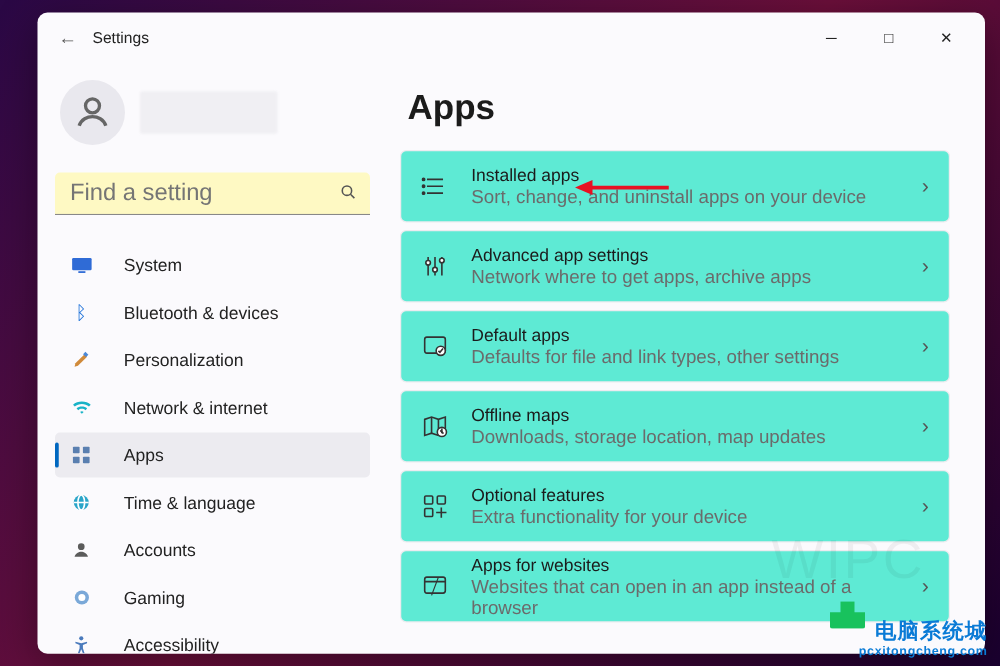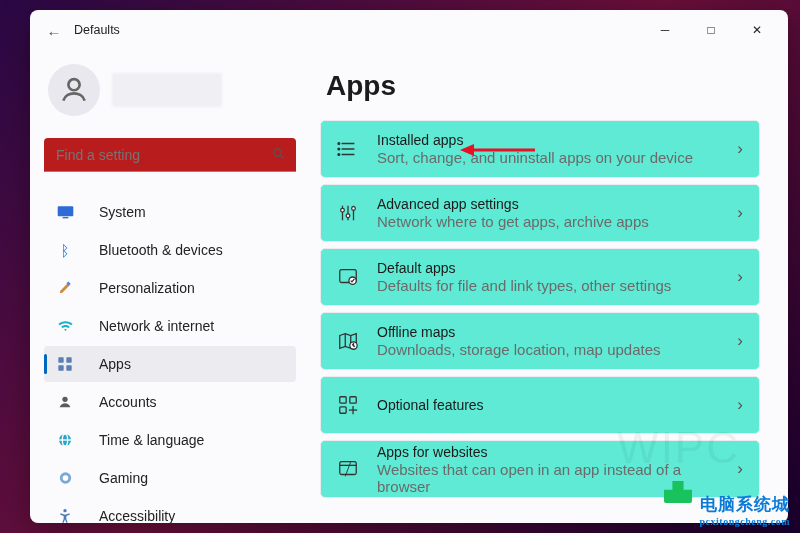--- a/index.html
+++ b/index.html
@@ -23,21 +23,21 @@
 .win-controls div { width:46px; height:32px; display:flex; align-items:center; justify-content:center; font-size:12px; color:#222; cursor:pointer;}
 .body { flex:1; display:flex; overflow:hidden; }
 .sidebar { width:280px; padding:6px 14px 10px 14px; display:flex; flex-direction:column; }
 .profile { display:flex; align-items:center; gap:12px; padding:8px 4px 16px 4px;}
 .avatar { width:52px; height:52px; border-radius:50%; background:#e9e8ee; display:flex; align-items:center; justify-content:center;}
 .avatar svg { width:32px; height:32px; fill:none; stroke:#666; stroke-width:2;}
 .uname { width:110px; height:34px; background:#f0eff3; filter:blur(1px); border-radius:2px;}
 .search { margin-top:6px; position:relative; }
 .search input {
   width:100%; height:34px; border:none; border-bottom:1.5px solid #888;
-  background:#b91c1c; padding:0 34px 0 12px; font-size:14px; outline:none;
+  background:#fef9c3; padding:0 34px 0 12px; font-size:19px; outline:none;
   border-radius:4px 4px 0 0;
 }
 .search .mag { position:absolute; right:10px; top:8px; color:#555; font-size:14px;}
 .nav { margin-top:22px; display:flex; flex-direction:column; gap:2px;}
 .nav-item {
   display:flex; align-items:center; gap:25px; height:36px;
   padding:0 12px; border-radius:4px; cursor:pointer; font-size:14px; color:#222;
   position:relative;
 }
 .nav-item.active { background:#ecebf0; }
@@ -59,42 +59,42 @@
 .card-text { flex:1; }
 .card-title { font-size:14px; color:#1b1b1b; }
 .card-sub { font-size:15px; color:#6b6b6b; margin-top:1px;}
 .chev { font-size:17px; color:#555; }
 .arrow-annot {
   position:absolute; left:460px; top:140px; pointer-events:none;
 }
 .arrow-annot svg { width:80px; height:20px; }
 .watermark-cn {
   position:absolute; right:10px; bottom:6px; color:#0a7bd6;
-  font-family:Liberation Serif, serif; font-weight:700; pointer-events:none;
+  font-family:Liberation Sans, sans-serif; font-weight:700; pointer-events:none;
   text-align:right;
 }
 .watermark-cn .big { font-size:17px; letter-spacing:1px;}
 .watermark-cn .small { font-size:10px; color:#0a7bd6; letter-spacing:.5px;text-align:center;}
 .watermark-logo {
   position:absolute; right:108px; bottom:30px; width:28px; height:22px;
   background:#18c25d; clip-path: polygon(0 40%, 30% 40%, 30% 0, 70% 0, 70% 40%, 100% 40%, 100% 100%, 0 100%);
   border-radius:2px;
 }
 .watermark-faint {
   position:absolute; right:60px; bottom:60px; font-size:44px; font-weight:400;
   color:rgba(0,0,0,.05); letter-spacing:2px; pointer-events:none;
 }
 </style>
 </head>
 <body>
 
 <div class="window">
   <div class="titlebar">
     <div class="back">←</div>
-    <div class="title">Defaults</div>
+    <div class="title">Settings</div>
     <div class="win-controls">
       <div>─</div>
       <div>□</div>
       <div>✕</div>
     </div>
   </div>
 
   <div class="body">
     <div class="sidebar">
       <div class="profile">
@@ -154,36 +154,36 @@
                 <rect x="2" y="2" width="8" height="8" rx="1" fill="#5a7fb0"></rect>
                 <rect x="14" y="2" width="8" height="8" rx="1" fill="#5a7fb0"></rect>
                 <rect x="2" y="14" width="8" height="8" rx="1" fill="#5a7fb0"></rect>
                 <rect x="14" y="14" width="8" height="8" rx="1" fill="#5a7fb0"></rect>
               </svg>
             </span>
           <span>Apps</span>
         </div>
         <div class="nav-item">
           <span class="nav-icon">
-              <svg width="16" height="16" viewBox="0 0 24 24" fill="#5b5b5b">
-                <circle cx="12" cy="8" r="4"></circle>
-                <path d="M4 20c1-4 5-6 8-6s7 2 8 6z"></path>
-              </svg>
-            </span>
-          <span>Accounts</span>
-        </div>
-        <div class="nav-item">
-          <span class="nav-icon">
               <svg width="16" height="16" viewBox="0 0 24 24" fill="none" stroke="#2aa5c9" stroke-width="2">
                 <circle cx="12" cy="12" r="9" fill="#2aa5c9" stroke="none"></circle>
                 <ellipse cx="12" cy="12" rx="4" ry="9" stroke="#fff"></ellipse>
                 <line x1="3" y1="12" x2="21" y2="12" stroke="#fff"></line>
               </svg>
             </span>
           <span>Time &amp; language</span>
+        </div>
+        <div class="nav-item">
+          <span class="nav-icon">
+              <svg width="16" height="16" viewBox="0 0 24 24" fill="#5b5b5b">
+                <circle cx="12" cy="8" r="4"></circle>
+                <path d="M4 20c1-4 5-6 8-6s7 2 8 6z"></path>
+              </svg>
+            </span>
+          <span>Accounts</span>
         </div>
         <div class="nav-item">
           <span class="nav-icon">
               <svg width="17" height="14" viewBox="0 0 24 16">
                 <circle cx="12" cy="8" r="8" fill="#7aa8d8"></circle>
                 <circle cx="12" cy="8" r="4" fill="#fff"></circle>
               </svg>
             </span>
           <span>Gaming</span>
         </div>
@@ -277,20 +277,21 @@
               <svg viewBox="0 0 24 24">
                 <rect x="3" y="3" width="7" height="7" rx="1"></rect>
                 <rect x="14" y="3" width="7" height="7" rx="1"></rect>
                 <rect x="3" y="14" width="7" height="7" rx="1"></rect>
                 <line x1="17.5" y1="13" x2="17.5" y2="22"></line>
                 <line x1="13" y1="17.5" x2="22" y2="17.5"></line>
               </svg>
             </div>
           <div class="card-text">
             <div class="card-title">Optional features</div>
+            <div class="card-sub">Extra functionality for your device</div>
           </div>
           <div class="chev">›</div>
         </div>
 
         <div class="card">
           <div class="card-icon">
               <svg viewBox="0 0 24 24">
                 <rect x="3" y="4" width="18" height="14" rx="2"></rect>
                 <line x1="3" y1="8" x2="21" y2="8"></line>
                 <path d="M9 20l6-16" stroke-width="1"></path>

